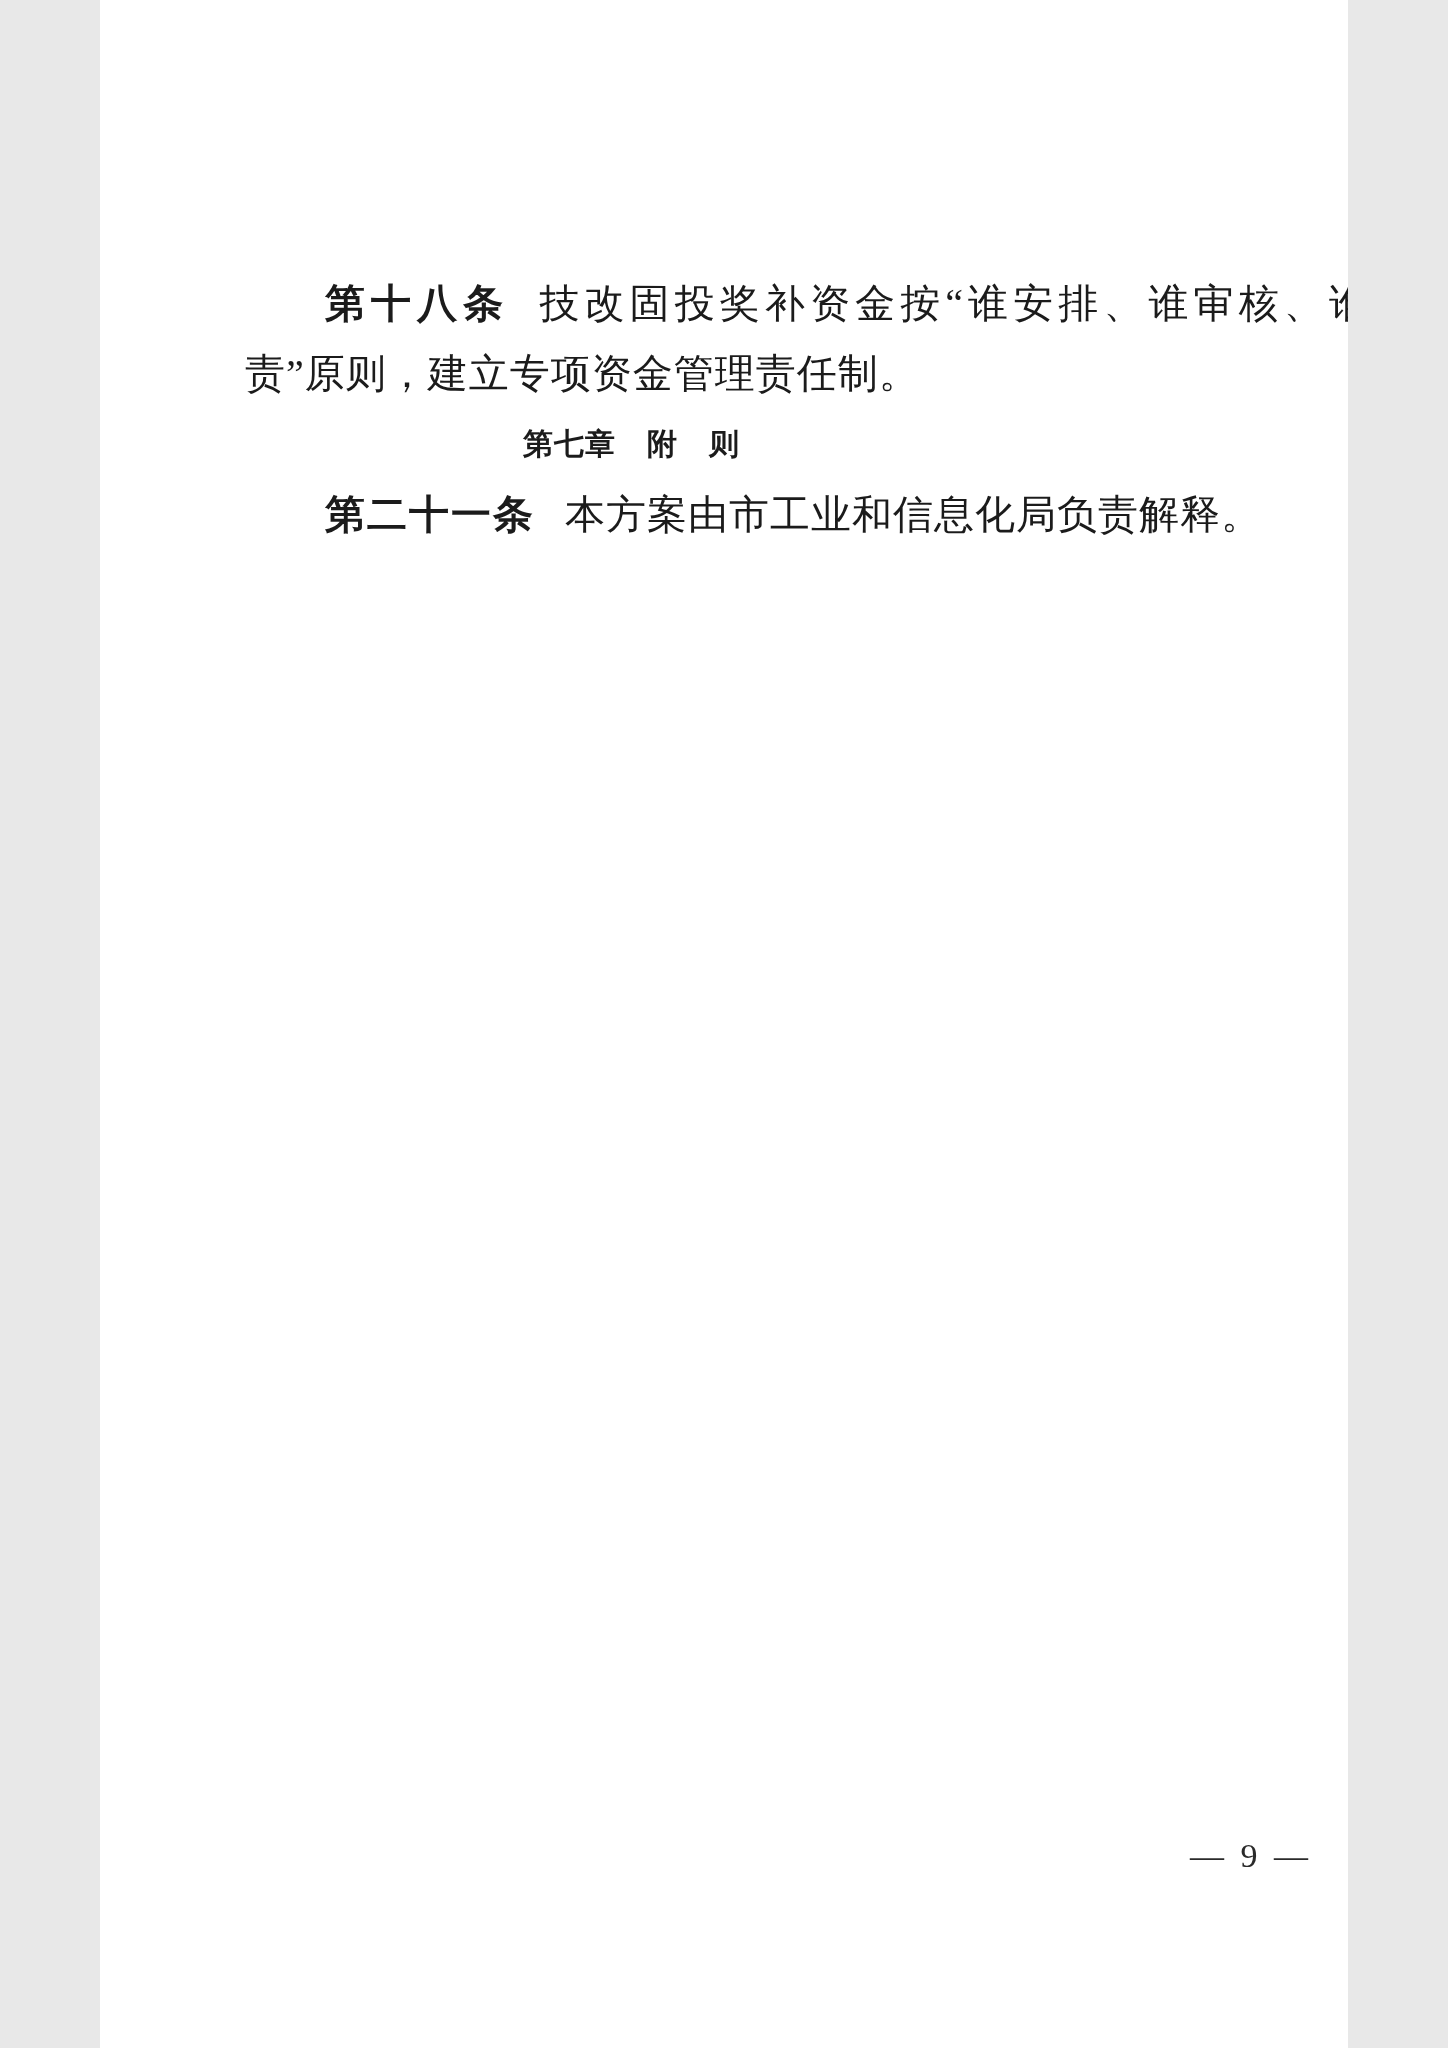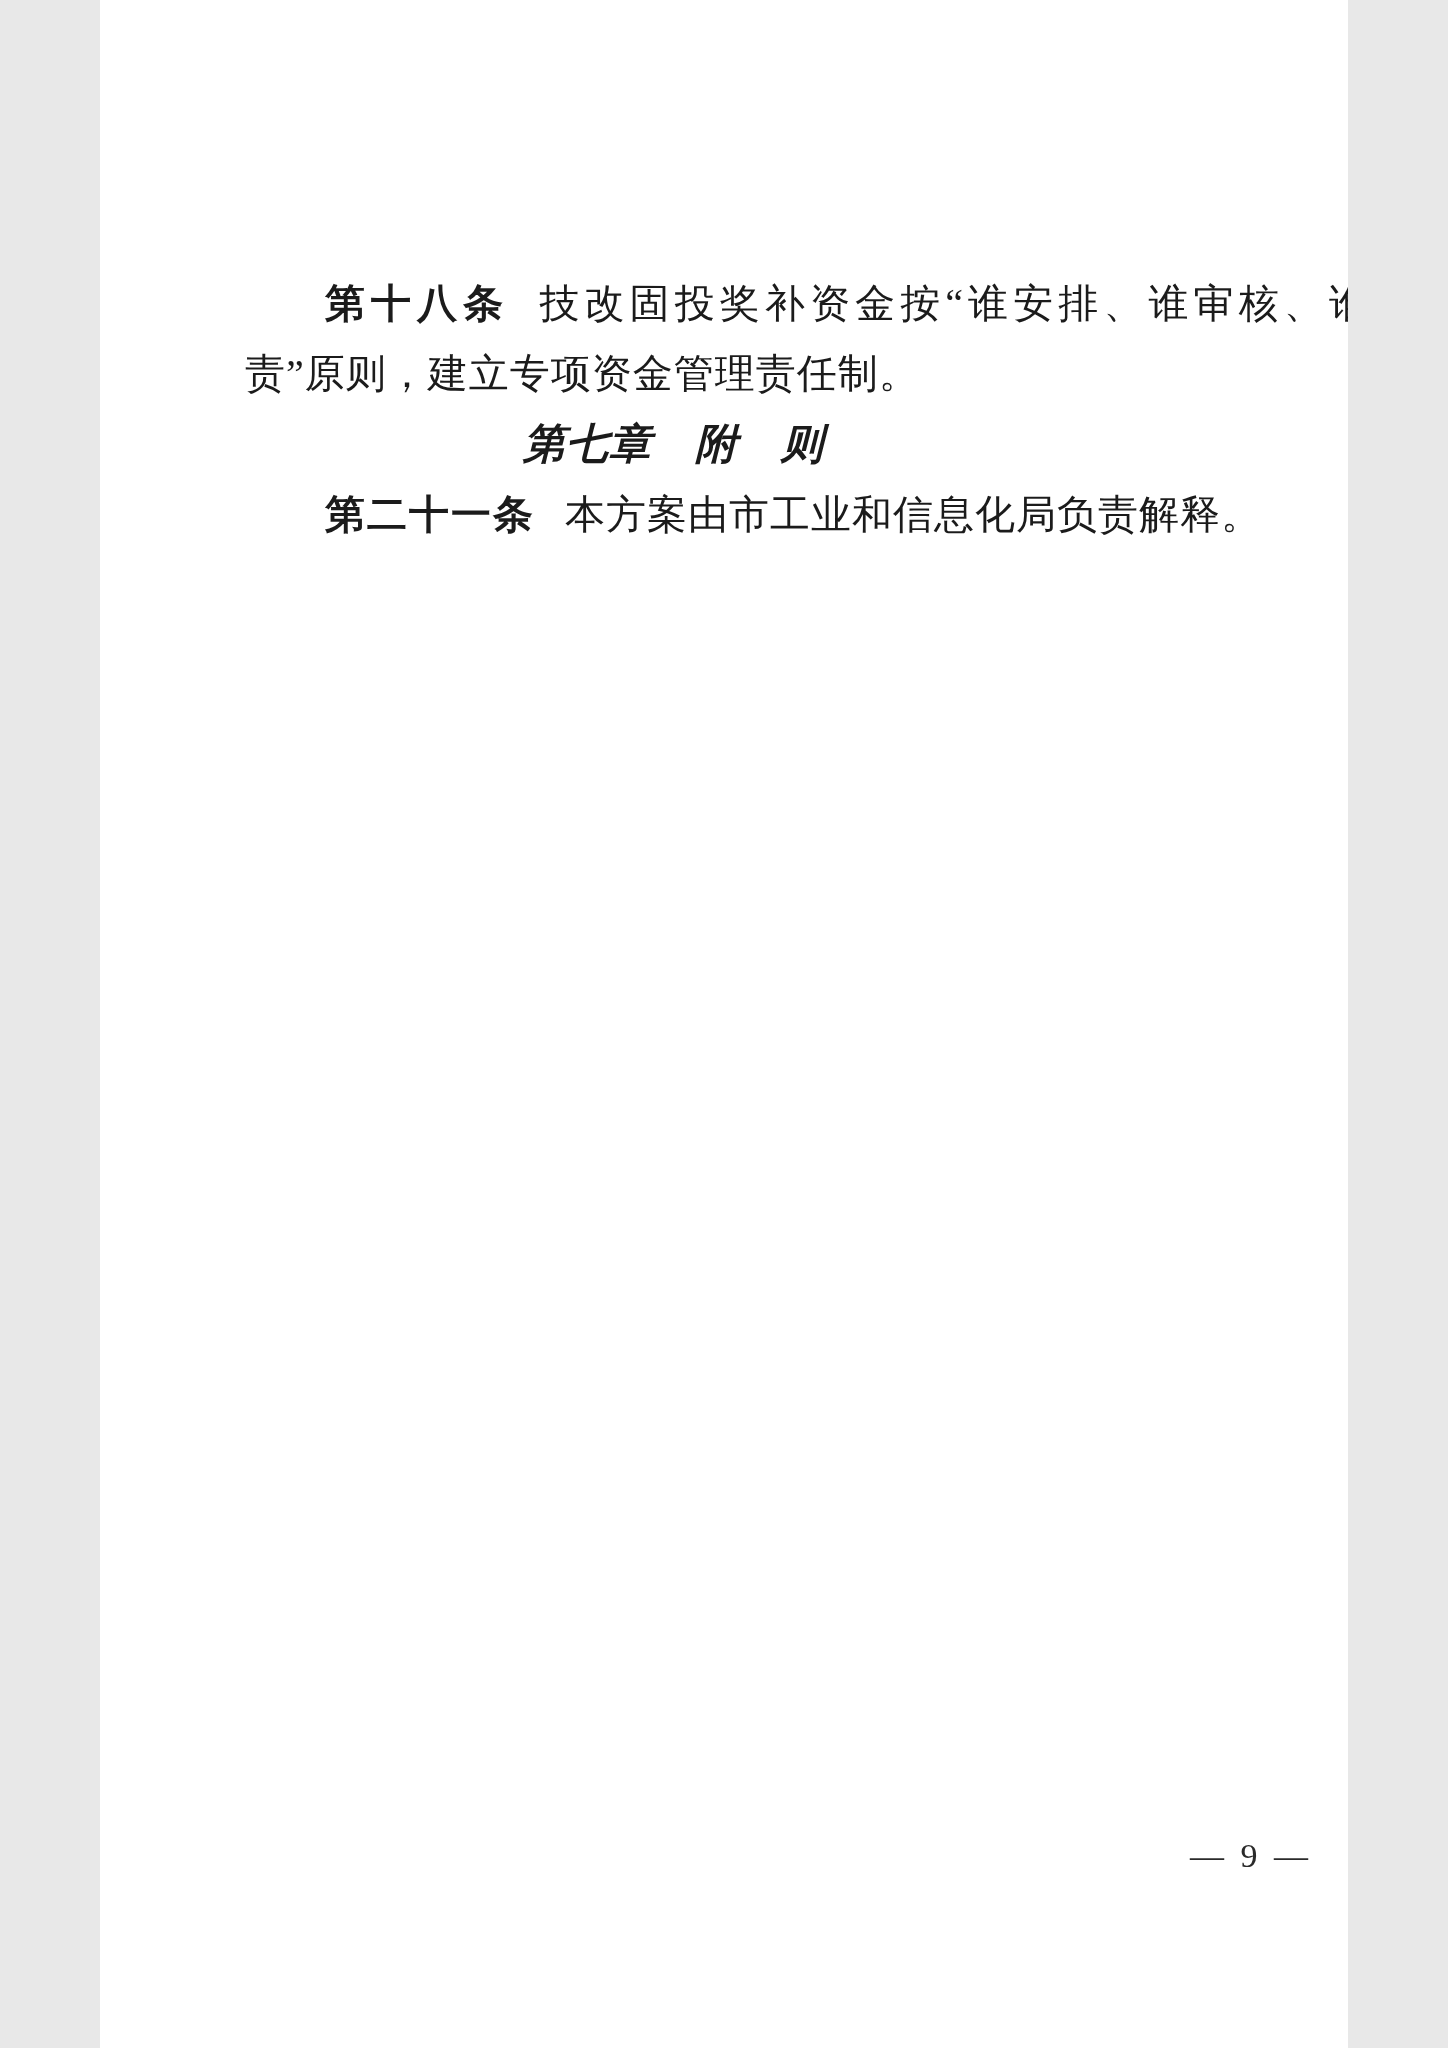--- a/index.html
+++ b/index.html
@@ -34,28 +34,27 @@
   }
   .term {
     font-family: "Liberation Sans", sans-serif;
     font-weight: bold;
     margin-right: 0.75em;
     letter-spacing: 2px;
   }
   .chapter-heading {
     font-family: "Liberation Sans", sans-serif;
     font-weight: bold;
-    font-size: 42px;
+    font-size: 30px;
     line-height: 70px;
     margin: 0 0 0 278px;
     width: fit-content;
     text-indent: 0;
     text-align: center;
     letter-spacing: 1px;
-    font-style: italic;
   }
   .page-number {
     position: absolute;
     left: 1090px;
     top: 1836px;
     font-size: 34px;
     line-height: 40px;
     color: #2a2a2a;
     letter-spacing: 4px;
     white-space: nowrap;

